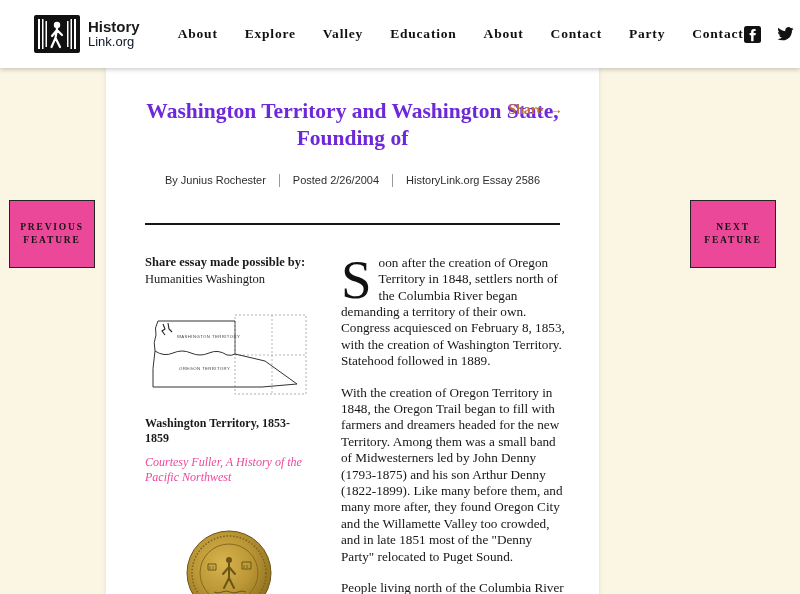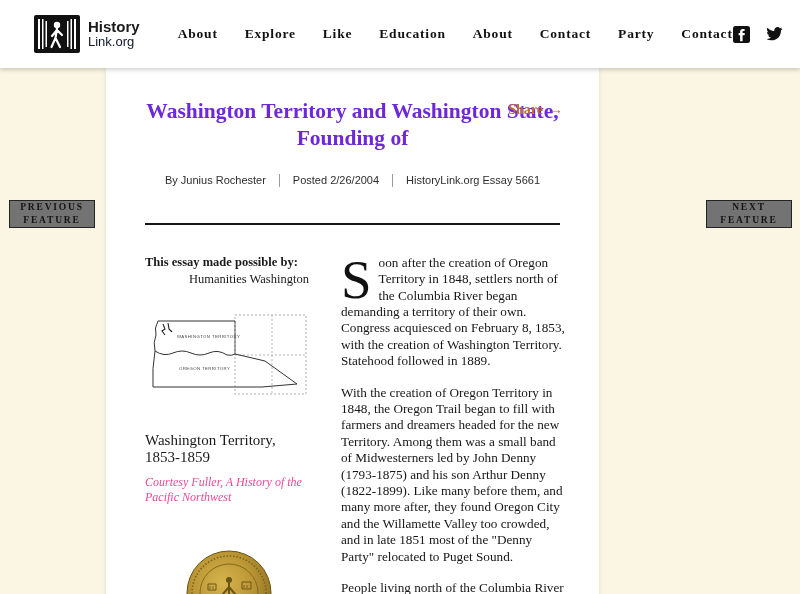--- a/index.html
+++ b/index.html
@@ -25,28 +25,28 @@
   .soc-icon{ width:18px; height:18px; display:inline-flex; align-items:center; justify-content:center; cursor:pointer; }
 
   
   .content-bg{ position:relative; height:542px; background:#faf6e3; }
   .article-column{
     position:absolute; left:106px; top:0; width:493px; height:542px;
     background:#ffffff; box-shadow:0 0 5px rgba(0,0,0,0.10); overflow:hidden;
   }
 
   .feature-btn{
-    position:absolute; top:132px; width:86px; padding:0 4px;
-    background:#737373; border:1.5px solid #242424; cursor:pointer;
+    position:absolute; top:132px; width:86px; padding:20px 4px;
+    background:#ec4899; border:1.5px solid #242424; cursor:pointer;
     font-family:"Liberation Serif", serif; font-weight:bold; font-size:9.5px;
     letter-spacing:1.8px; color:#131313; line-height:1.35; text-align:center;
   }
   .feature-btn span{ display:block; }
   .feature-btn.prev{ left:9px; }
-  .feature-btn.next{ right:8px; }
+  .feature-btn.next{ right:24px; }
 
   
   .share-link{
     position:absolute; top:34px; right:36px; cursor:pointer;
     font-family:"Liberation Serif", serif; font-weight:bold; font-size:14px;
   }
   .share-link .arrow{ margin-left:6px; font-weight:normal; }
   h1.article-title{
     margin:30px auto 0; max-width:440px; text-align:center;
     font-size:21.5px; line-height:1.25; font-weight:bold; color:#6d28d9;
@@ -55,23 +55,23 @@
     margin-top:22px; display:flex; justify-content:center; align-items:center;
     font-family:"Liberation Sans", sans-serif; font-size:11px; color:#2d2d2d;
   }
   .byline .divider{ display:inline-block; width:0; height:13px; border-left:1px solid #9a9a9a; margin:0 13px; }
   hr.title-divider{ border:none; border-top:2px solid #161616; margin:36px 39px 0 39px; }
 
   
   .article-body{ display:flex; padding:30px 34px 0 39px; gap:29px; }
   .article-sidebar{ width:167px; flex:0 0 167px; }
   .sponsor-label{ font-weight:bold; font-size:12.5px; }
-  .sponsor-name{ font-size:12.5px; margin-top:2px;margin-left:44px; }
+  .sponsor-name{ font-size:12.5px; margin-top:2px; }
   .territory-map{ display:block; margin-top:21px; }
-  .map-caption{ font-weight:normal; font-size:15px; margin-top:29px; }
+  .map-caption{ font-weight:bold; font-size:12px; margin-top:13px; }
   .map-credit{ font-style:italic; font-size:12px; line-height:1.3; margin-top:9px; color:#ec4899; }
   .seal{ display:block; margin:44px auto 0; }
 
   .article-text{ flex:1; font-size:13.2px; line-height:16.4px; color:#161616; }
   .article-text p{ margin-bottom:15px; }
   .dropcap{
     float:left; font-size:55px; line-height:42px; padding:4px 7px 0 0;
     font-weight:normal; color:#111;
   }
 </style>
@@ -93,21 +93,21 @@
     </svg>
     <div class="logo-text">
       <span class="l1">History</span>
       <span class="l2">Link.org</span>
     </div>
   </div>
 
   <nav class="main-nav">
     <a>About</a>
     <a>Explore</a>
-    <a>Like</a>
+    <a>Valley</a>
     <a>Education</a>
     <a>About</a>
     <a>Contact</a>
     <a>Party</a>
     <a>Contact</a>
   </nav>
 
   <div class="header-right">
     <span class="soc-icon">
       <svg width="17" height="17" viewBox="0 0 17 17">
@@ -141,29 +141,29 @@
       <span>Share</span><span class="arrow">→</span>
     </div>
 
     <h1 class="article-title">Washington Territory and Washington State, Founding of</h1>
 
     <div class="byline">
       <span>By Junius Rochester</span>
       <span class="divider"></span>
       <span>Posted 2/26/2004</span>
       <span class="divider"></span>
-      <span>HistoryLink.org Essay 5661</span>
+      <span>HistoryLink.org Essay 2586</span>
     </div>
 
     <hr class="title-divider">
 
     <div class="article-body">
 
       <aside class="article-sidebar">
-        <div class="sponsor-label">This essay made possible by:</div>
+        <div class="sponsor-label">Share essay made possible by:</div>
         <div class="sponsor-name">Humanities Washington</div>
 
         <figure>
           <svg class="territory-map" width="167" height="95" viewBox="0 0 167 95">
             <rect x="0" y="0" width="167" height="95" fill="#fff"></rect>
 
             <rect x="90" y="7" width="71" height="79" fill="none" stroke="#999" stroke-width="0.8" stroke-dasharray="2,2"></rect>
             <line x1="127" y1="7" x2="127" y2="86" stroke="#999" stroke-width="0.7" stroke-dasharray="2,2"></line>
             <line x1="90" y1="47" x2="161" y2="47" stroke="#999" stroke-width="0.7" stroke-dasharray="2,2"></line>
 

